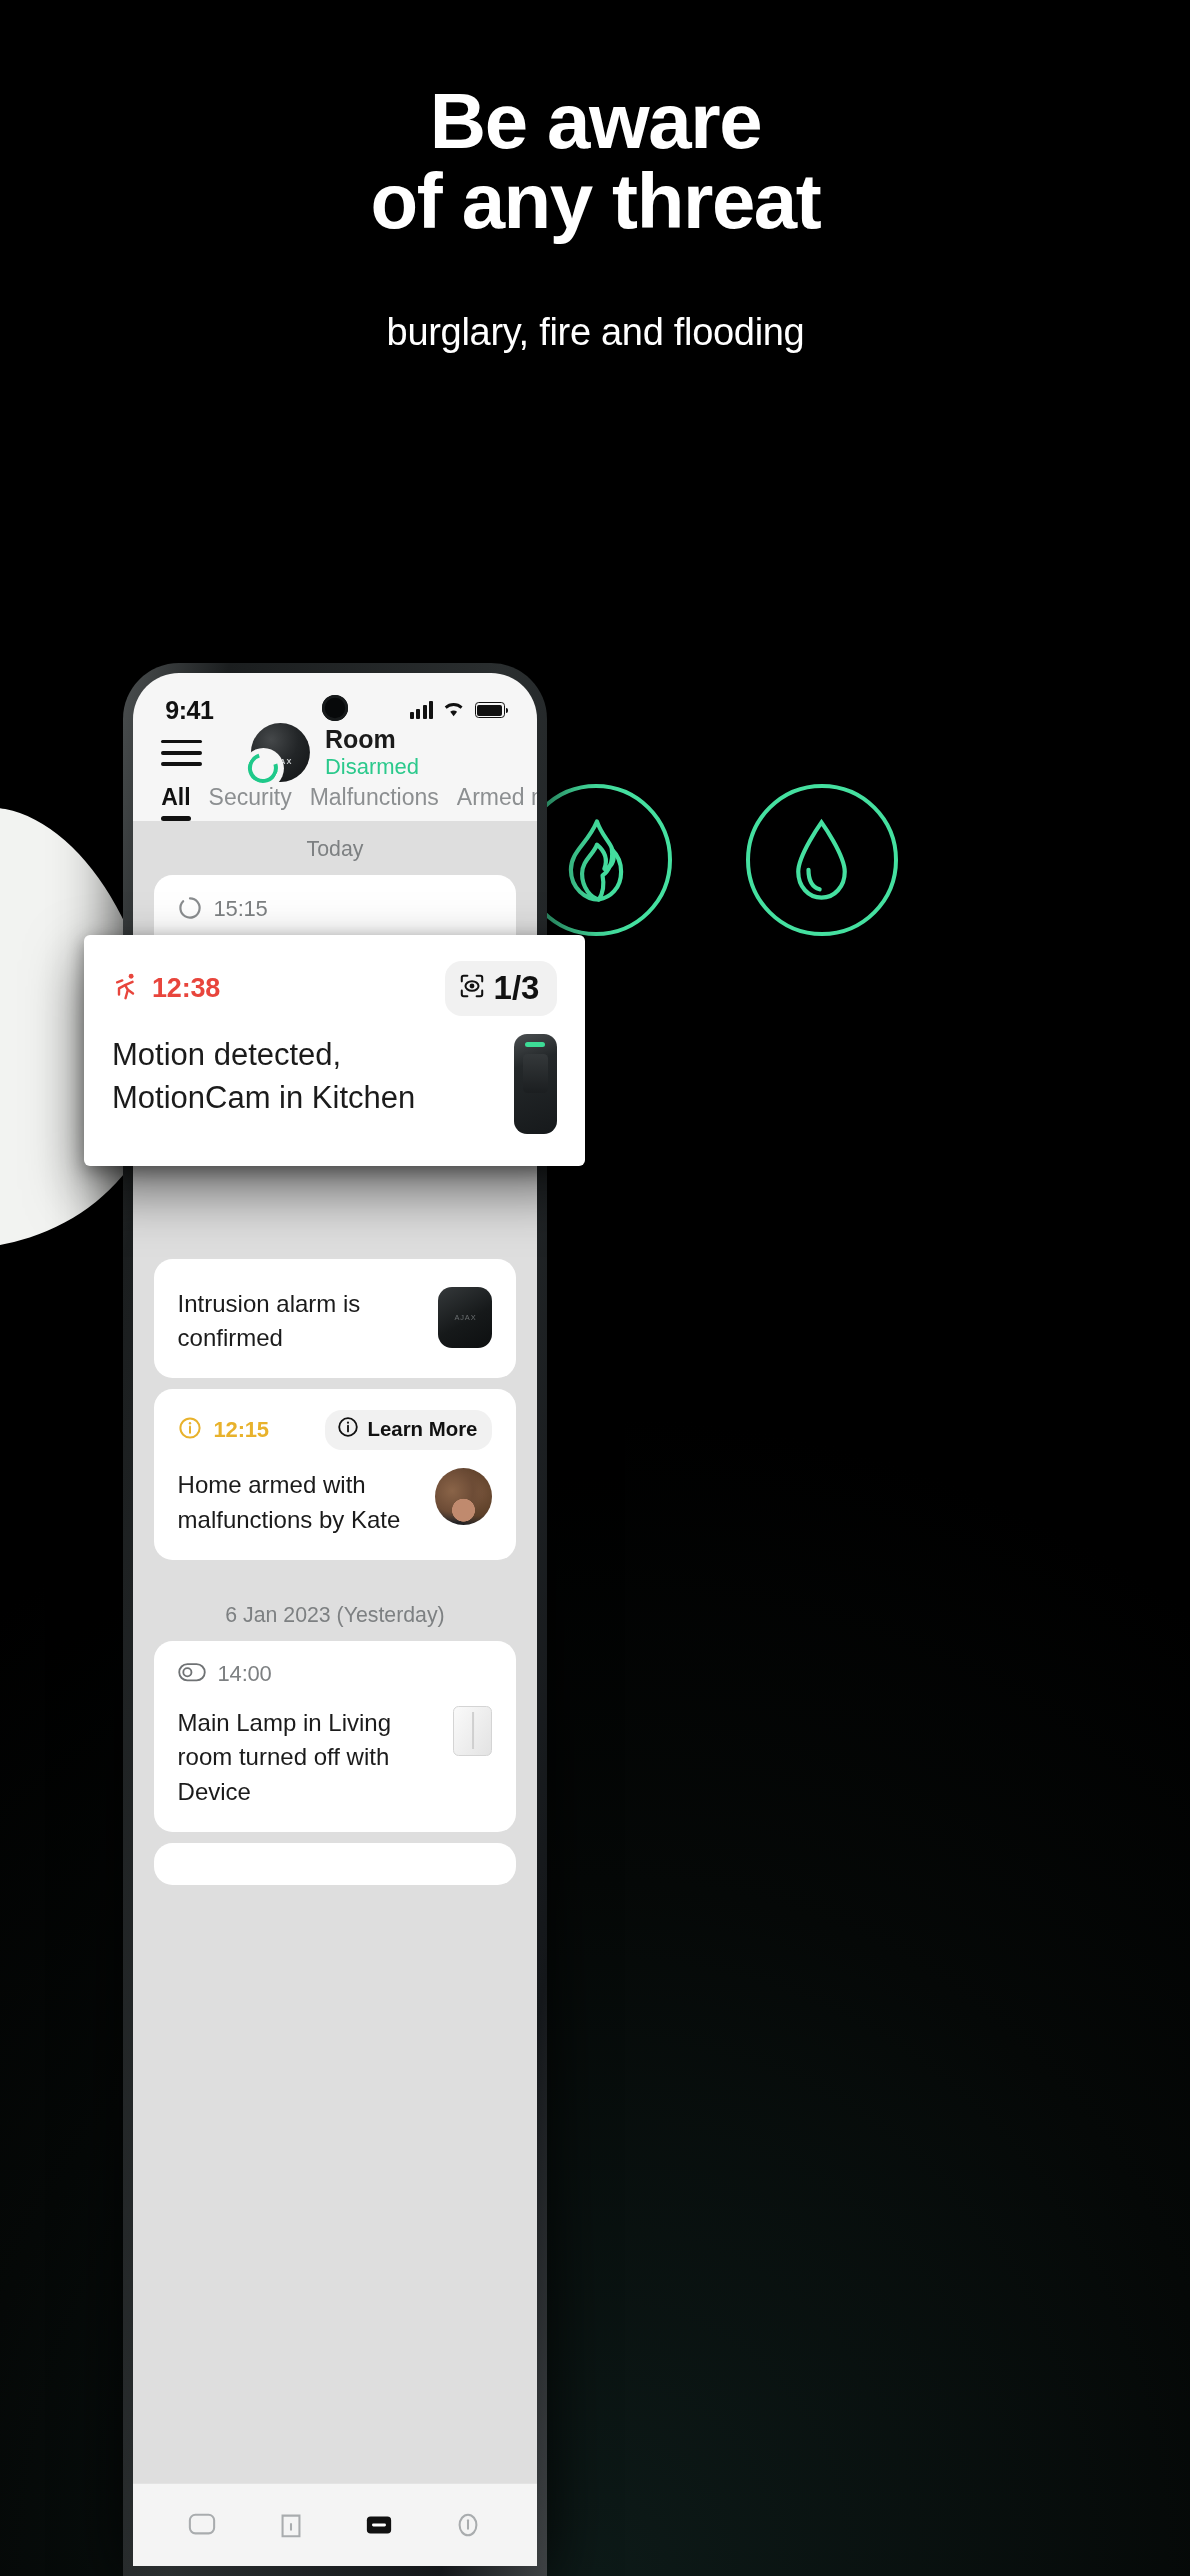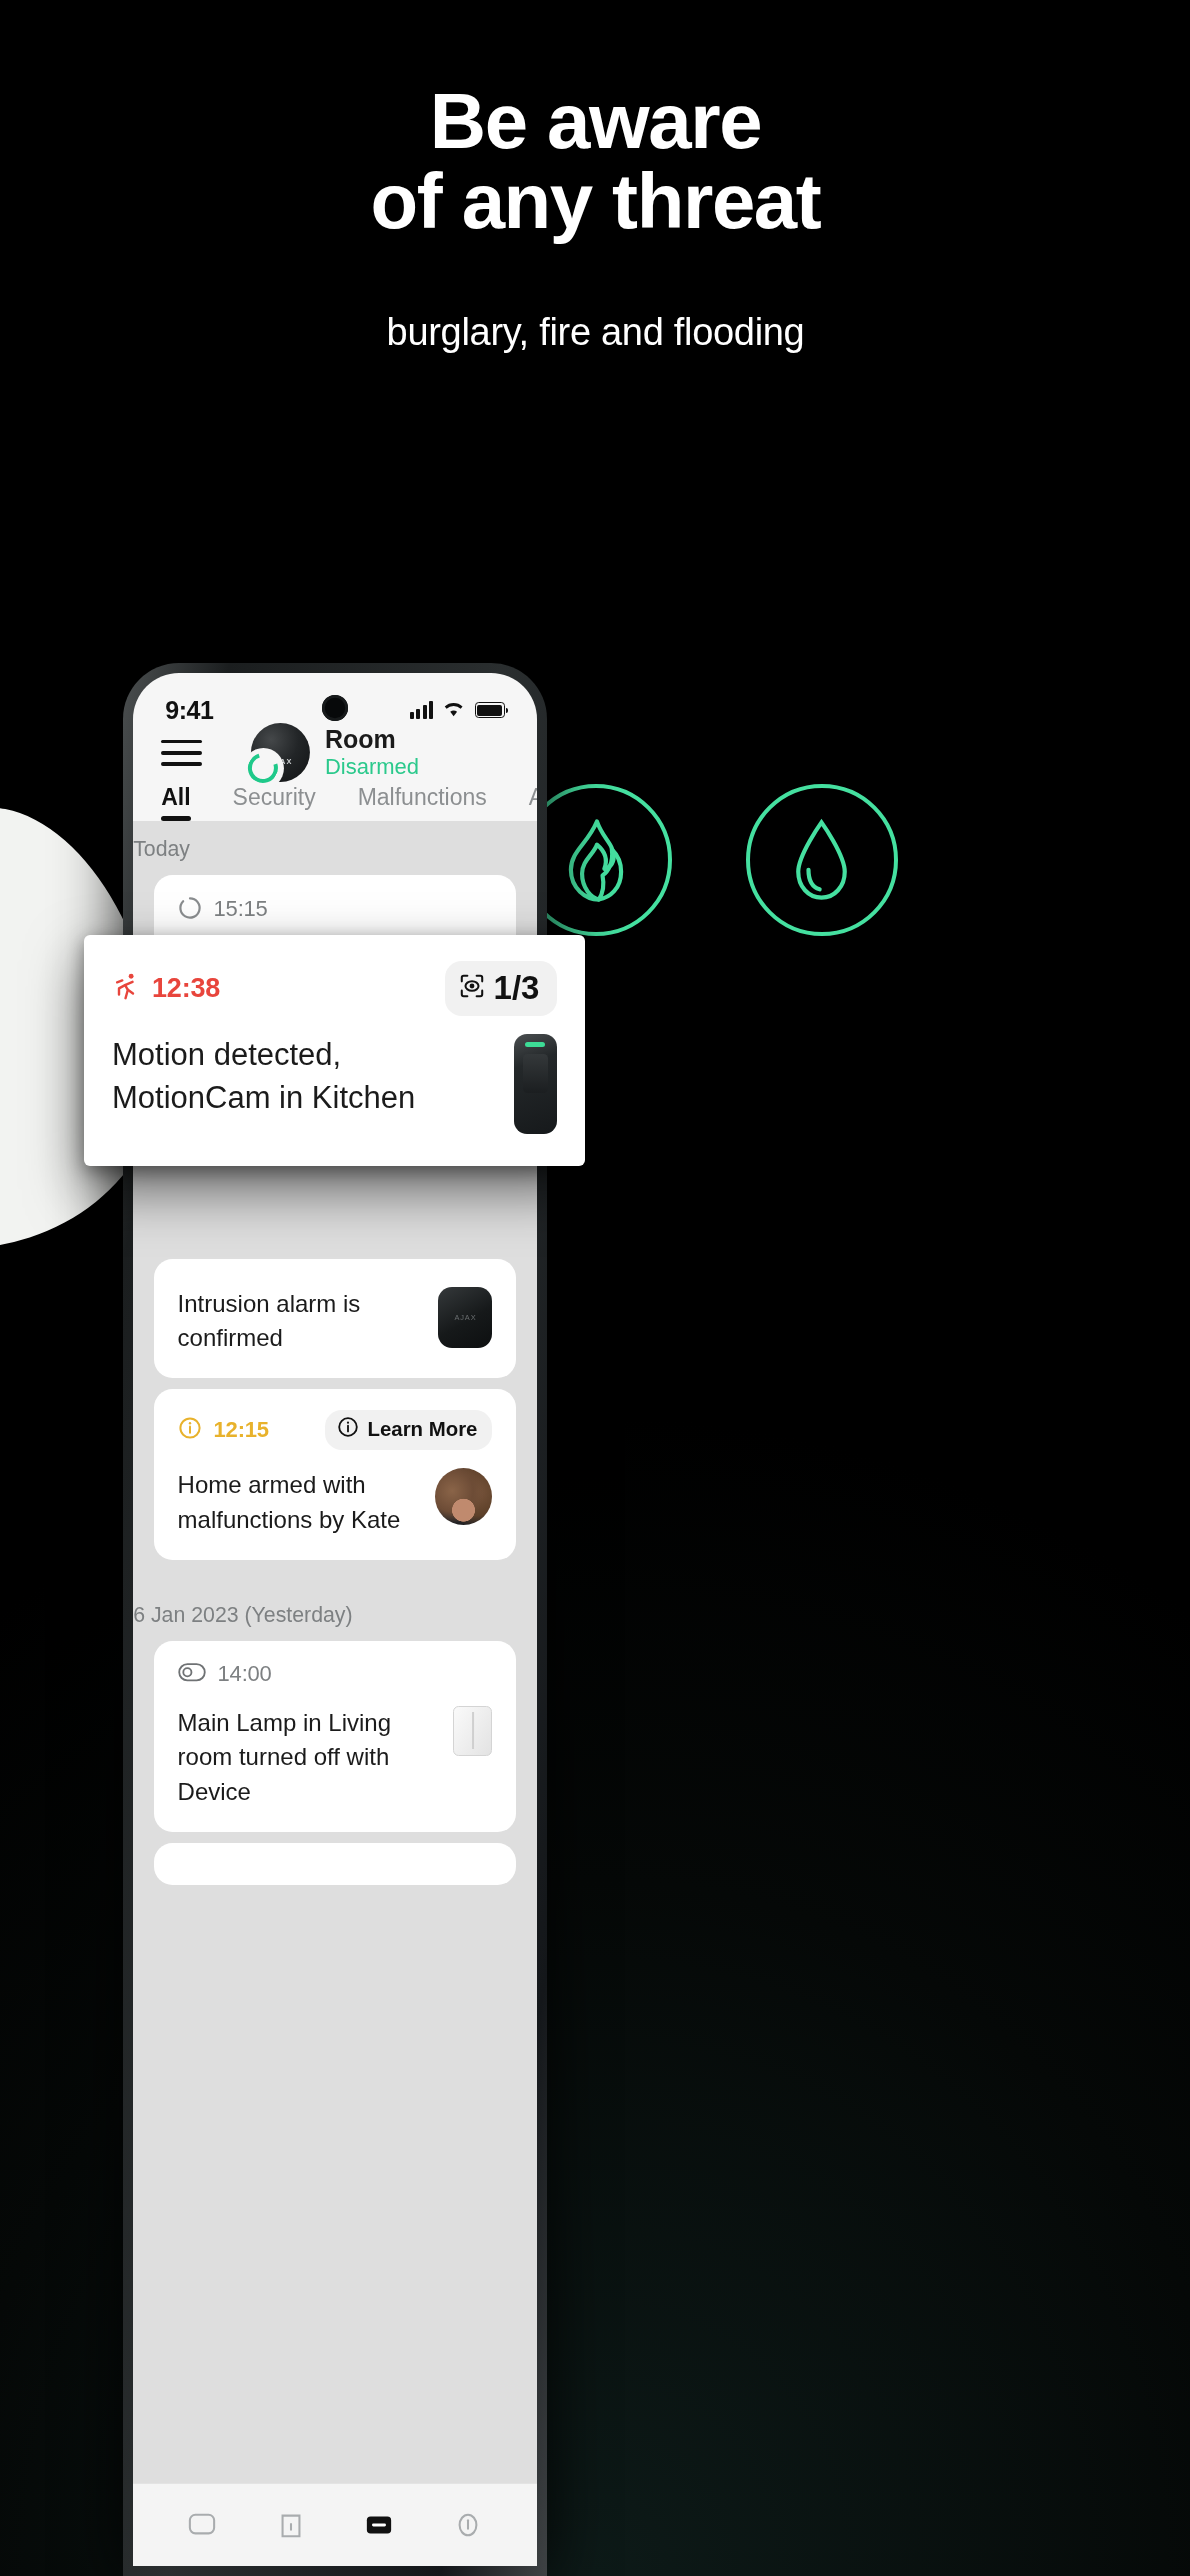--- a/index.html
+++ b/index.html
@@ -139,21 +139,21 @@
     width:30px;height:30px;border-radius:50%;
     border:4.6px solid #1fc98a;
     border-top-color:transparent;
     transform:rotate(28deg);
   }
   #hub-text .hub-name{ font-size:25px; font-weight:700; color:#1b1b1b; line-height:1.15;}
   #hub-text .hub-state{ font-size:22px; color:#2bc98c; line-height:1.25;}
 
   
   #tabs{
-    display:flex; gap:42px; padding:5.6px 28px 0 28px;
+    display:flex; gap:18px; padding:5.6px 28px 0 28px;
     white-space:nowrap; overflow:hidden;
   }
   .tab{
     font-size:23px; color:#8c8f91; padding-bottom:9.3px;
     position:relative; cursor:pointer;
   }
   .tab.active{ color:#111; font-weight:700; }
   .tab.active::after{
     content:""; position:absolute; left:0; bottom:0;
     width:100%; height:4.6px; background:#111; border-radius:2.8px;
@@ -161,21 +161,21 @@
 
   
   #feed{
     background:#dedede;
     height:calc(100% - 61px - 83px - 45px);
     padding:0 0 0 0;
     overflow:hidden;
     position:relative;
   }
   .day-label{
-    color:#7d8082; font-size:21.3px;
+    text-align:center; color:#7d8082; font-size:21.3px;
     padding:16.7px 0 13px 0;
   }
   .card{
     background:#fff; border-radius:18.5px;
     margin:0 20.4px 11px 20.4px;
     padding:20.4px 24px 22px 24px;
     position:relative;
   }
   .card-top{
     display:flex; align-items:center; justify-content:space-between;

